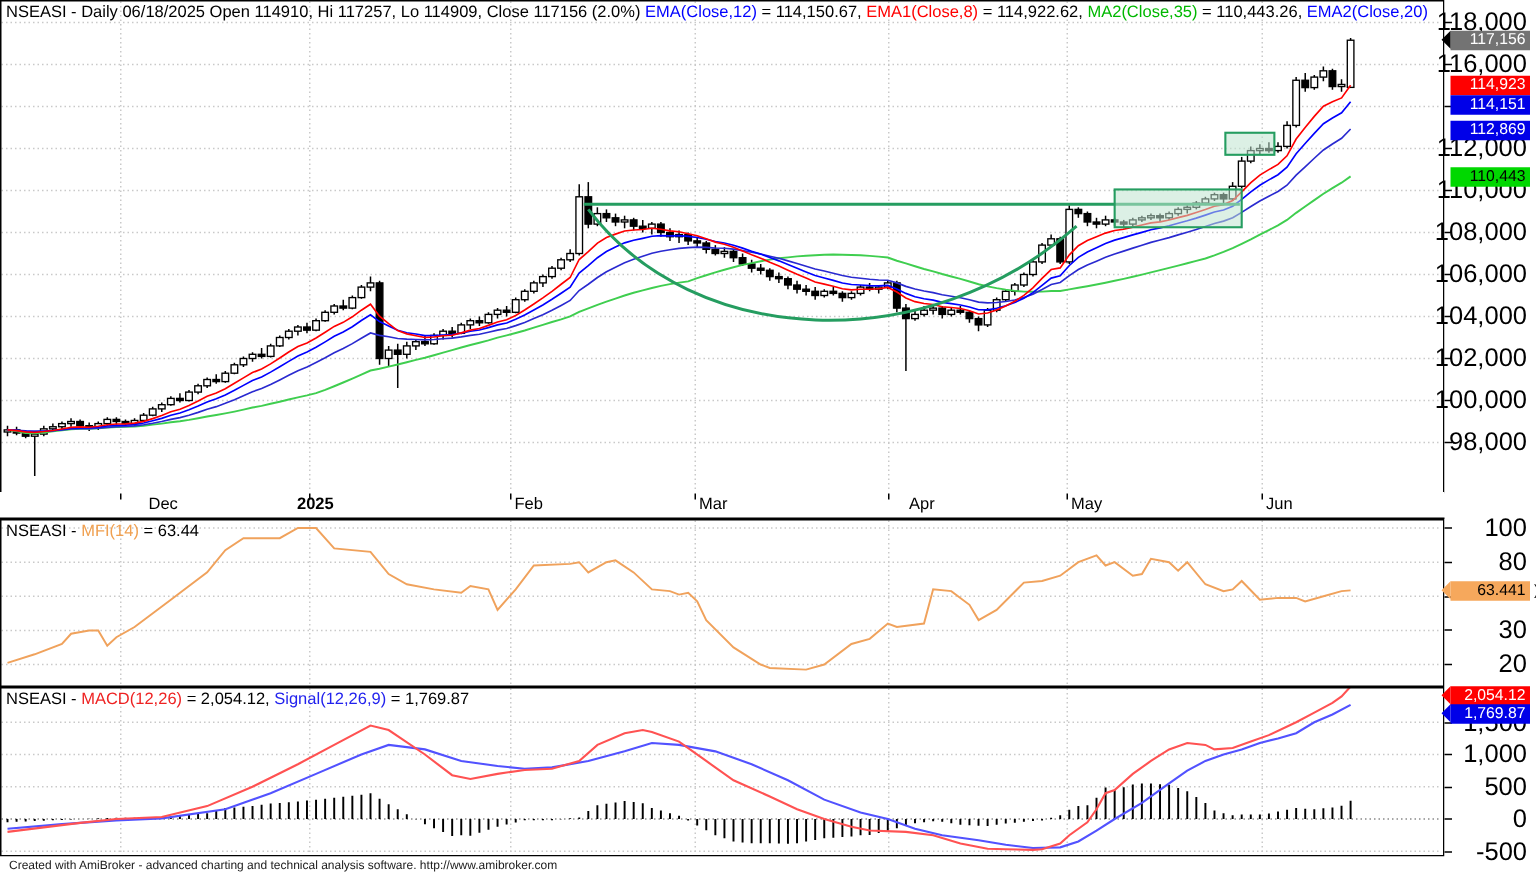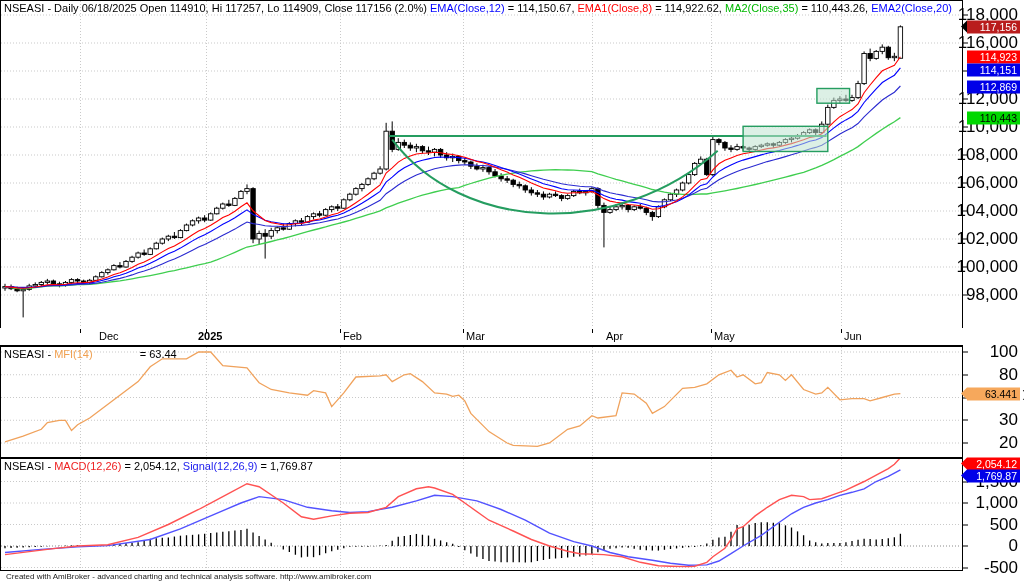--- a/index.html
+++ b/index.html
@@ -375,21 +375,21 @@
       <line x1="1" y1="6" x2="961" y2="6" stroke="#c9c9c9" stroke-dasharray="1 2"></line>
       <line x1="1" y1="28.75" x2="961" y2="28.75" stroke="#c9c9c9" stroke-dasharray="1 2"></line>
       <line x1="1" y1="51.5" x2="961" y2="51.5" stroke="#c9c9c9" stroke-dasharray="1 2"></line>
       <line x1="1" y1="74.25" x2="961" y2="74.25" stroke="#c9c9c9" stroke-dasharray="1 2"></line>
       <line x1="1" y1="97" x2="961" y2="97" stroke="#c9c9c9" stroke-dasharray="1 2"></line>
       <polyline points="5.0,95.9 23.1,90.2 41.3,83.3 47.4,76.5 59.4,74.3 65.5,74.3 71.5,84.5 77.6,78.8 89.7,72.0 113.9,53.8 138.1,35.6 150.2,20.8 162.3,12.8 186.5,12.8 198.6,6.0 210.7,6.0 222.8,19.6 247.0,21.9 259.1,36.7 271.2,43.5 289.3,46.9 307.5,49.2 313.6,44.7 325.6,46.9 331.7,60.6 343.8,46.9 355.9,31.0 380.1,29.9 386.1,28.8 392.2,35.6 404.3,28.8 410.3,27.6 422.4,35.6 434.6,46.9 446.6,48.1 452.7,50.4 458.8,49.2 464.8,54.9 470.8,67.4 489.0,85.6 507.1,97.0 513.2,99.3 537.4,100.4 549.5,97.0 567.6,83.3 579.8,79.9 591.9,69.7 597.9,72.0 616.0,69.7 622.1,46.9 634.2,48.1 646.3,57.2 652.4,67.4 664.4,60.6 682.6,42.4 694.7,41.3 706.8,37.8 718.9,28.8 731.0,24.2 737.0,31.0 743.1,28.8 755.2,37.8 761.3,36.7 767.3,26.5 779.4,28.8 785.4,34.4 791.5,28.8 803.6,43.5 815.7,48.1 821.8,46.9 827.8,41.3 839.9,53.8 852.0,52.6 864.1,52.6 870.1,54.9 882.3,51.5 894.4,48.1 900.4,47.6" fill="none" stroke="#f0a25c" stroke-width="1.3"></polyline>
       <rect x="0.5" y="0.5" width="962" height="111" fill="none" stroke="#000"></rect>
     </svg>
 
   <div class="pane-title" style="top:348px;">
-    <span style="color: rgb(0, 0, 0);">NSEASI - </span><span style="color: rgb(240, 160, 80);">MFI(14)</span><span style="color: rgb(0, 0, 0); padding-left: 44px;"> = 63.44</span>
+    <span style="color: rgb(0, 0, 0);">NSEASI - </span><span style="color: rgb(240, 160, 80);">MFI(14)</span><span style="color: rgb(0, 0, 0);"> = 63.44</span>
   </div>
 
   <svg id="macd-svg" width="963" height="113" viewBox="0 0 963 113" style="top:458px;">
       <line x1="80.5" y1="1" x2="80.5" y2="112" stroke="#c9c9c9" stroke-dasharray="1 2"></line>
       <line x1="206.5" y1="1" x2="206.5" y2="112" stroke="#c9c9c9" stroke-dasharray="1 2"></line>
       <line x1="340.5" y1="1" x2="340.5" y2="112" stroke="#c9c9c9" stroke-dasharray="1 2"></line>
       <line x1="463.5" y1="1" x2="463.5" y2="112" stroke="#c9c9c9" stroke-dasharray="1 2"></line>
       <line x1="592.5" y1="1" x2="592.5" y2="112" stroke="#c9c9c9" stroke-dasharray="1 2"></line>
       <line x1="711.5" y1="1" x2="711.5" y2="112" stroke="#c9c9c9" stroke-dasharray="1 2"></line>
       <line x1="841.5" y1="1" x2="841.5" y2="112" stroke="#c9c9c9" stroke-dasharray="1 2"></line>
@@ -571,21 +571,21 @@
       <div class="y-label" style="top: 15px;">118,000</div>
       <div class="y-label" style="top: 43px;">116,000</div>
       <div class="y-label" style="top: 99px;">112,000</div>
       <div class="y-label" style="top: 127px;">110,000</div>
       <div class="y-label" style="top: 155px;">108,000</div>
       <div class="y-label" style="top: 183px;">106,000</div>
       <div class="y-label" style="top: 211px;">104,000</div>
       <div class="y-label" style="top: 239px;">102,000</div>
       <div class="y-label" style="top: 267px;">100,000</div>
       <div class="y-label" style="top: 295px;">98,000</div>
-      <div class="badge" style="top: 27px; background: #b91c1c; color: rgb(255, 255, 255);">117,156<span class="arr" style="border-right: 6px solid rgb(0, 0, 0);"></span></div>
+      <div class="badge" style="top: 27px; background: #737373; color: rgb(255, 255, 255);">117,156<span class="arr" style="border-right: 6px solid rgb(0, 0, 0);"></span></div>
       <div class="badge" style="top: 57px; background: rgb(255, 0, 0); color: rgb(255, 255, 255);">114,923</div>
       <div class="badge" style="top: 70px; background: rgb(0, 0, 232); color: rgb(255, 255, 255);">114,151</div>
       <div class="badge" style="top: 87px; background: rgb(0, 0, 232); color: rgb(255, 255, 255);">112,869</div>
       <div class="badge" style="top: 118px; background: rgb(0, 216, 0); color: rgb(0, 0, 0);">110,443</div>
       <div class="y-tick" style="top: 352px;"></div>
       <div class="y-tick" style="top: 374.75px;"></div>
       <div class="y-tick" style="top: 397.5px;"></div>
       <div class="y-tick" style="top: 420.25px;"></div>
       <div class="y-tick" style="top: 443px;"></div>
       <div class="y-label" style="top: 352px;">100</div>

